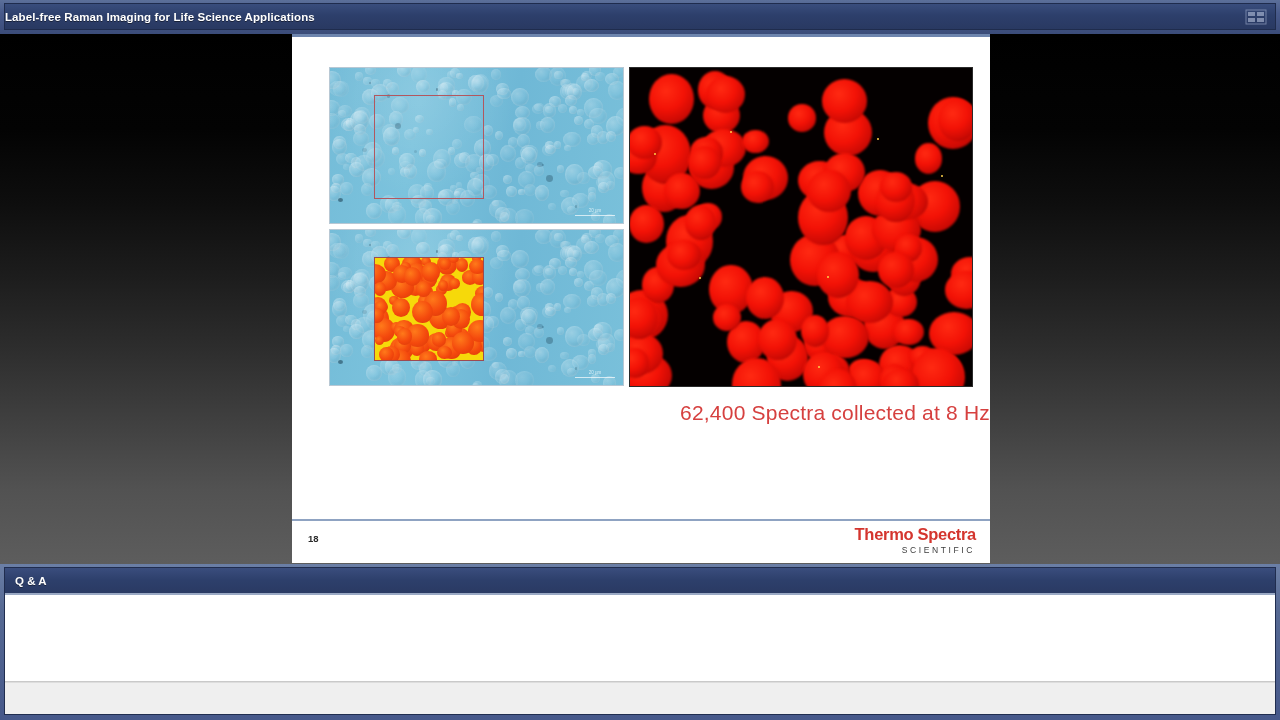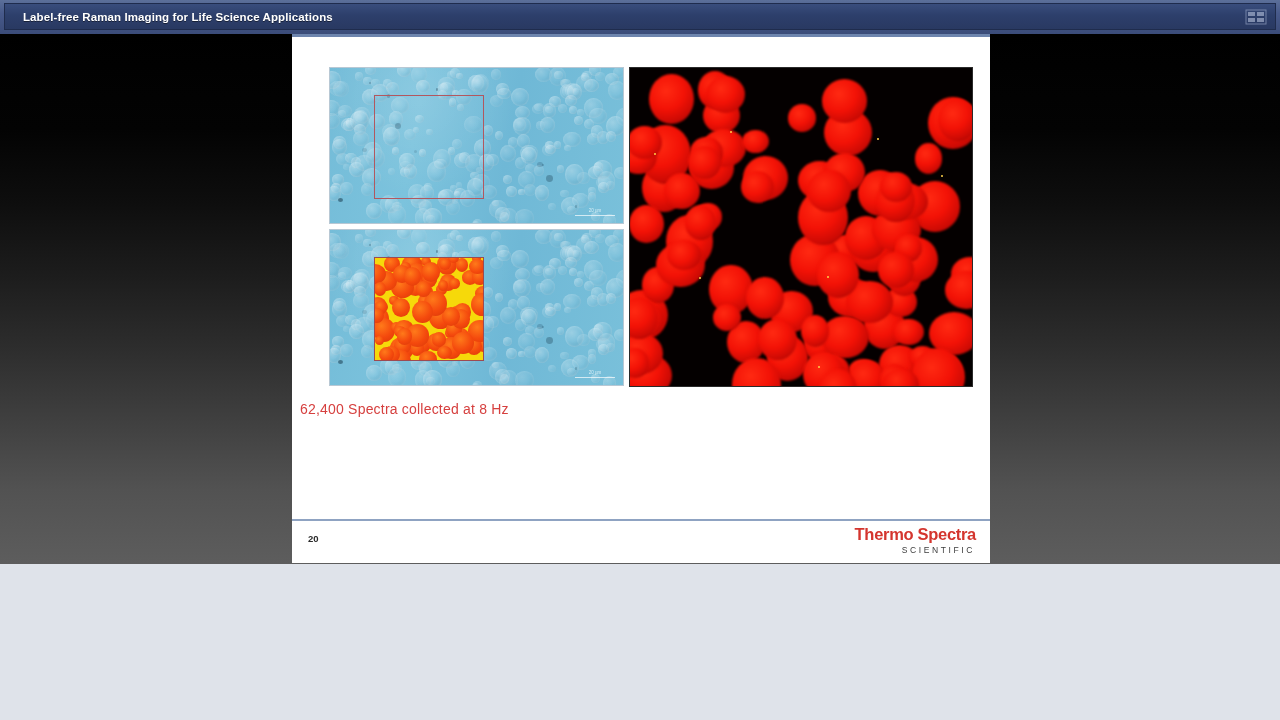--- a/index.html
+++ b/index.html
@@ -28,21 +28,21 @@
     width: 100%; height: 100%;
     background: linear-gradient(180deg,#394d7c 0%,#2d3f6b 45%,#293962 100%);
     border: 1px solid #1f2c4d;
     display: flex; align-items: center;
   }
   .top-bar-title {
     color: #ffffff;
     font-size: 11.5px;
     font-weight: bold;
     letter-spacing: .1px;
-    padding-left: 18px;
+    padding-left: 0;
     white-space: nowrap;
     text-shadow: 0 1px 0 rgba(0,0,0,.45);
   }
   .top-bar-icon {
     position: absolute; right: 6px; top: 50%;
     transform: translateY(-50%);
     width: 26px; height: 20px;
     opacity: .55;
   }
 
@@ -182,23 +182,23 @@
     width: 2px; height: 2px;
     border-radius: 50%;
     background: #ffd24a;
     filter: blur(.4px);
   }
 
   
   .caption {
     position: absolute;
     left: 0; right: 0; top: 364px;
-    text-align: left;
+    text-align: right;
     color: #d6403f;
-    font-size: 14px;
+    font-size: 21px;
     letter-spacing: .2px;
     padding-left: 8px;
   }
 
   
   .slide-footer {
     position: relative;
     flex: 0 0 auto;
     height: 44px;
     border-top: 2px solid #8fa3c2;
@@ -944,24 +944,33 @@
               <div class="rspot" style="left: 69.1093px; top: 208.785px;"></div>
               <div class="rspot" style="left: 197.231px; top: 207.939px;"></div>
             </div>
 
         </div>
 
         <div class="caption">62,400 Spectra collected at 8 Hz</div>
       </div>
 
       <div class="slide-footer">
-        <span class="page-num">20</span>
+        <span class="page-num">18</span>
         <div class="logo">
           <div class="logo-main">Thermo Spectra</div>
           <div class="logo-sub">SCIENTIFIC</div>
         </div>
       </div>
 
     </div>
   </div>
 
+  <div class="qa-outer">
+    <div class="qa-panel">
+      <div class="qa-header">
+        <span class="qa-title">Q &amp; A</span>
+      </div>
+      <div class="qa-body"></div>
+      <div class="qa-footer"></div>
+    </div>
+  </div>
 
 </div>
 
 </body></html>

